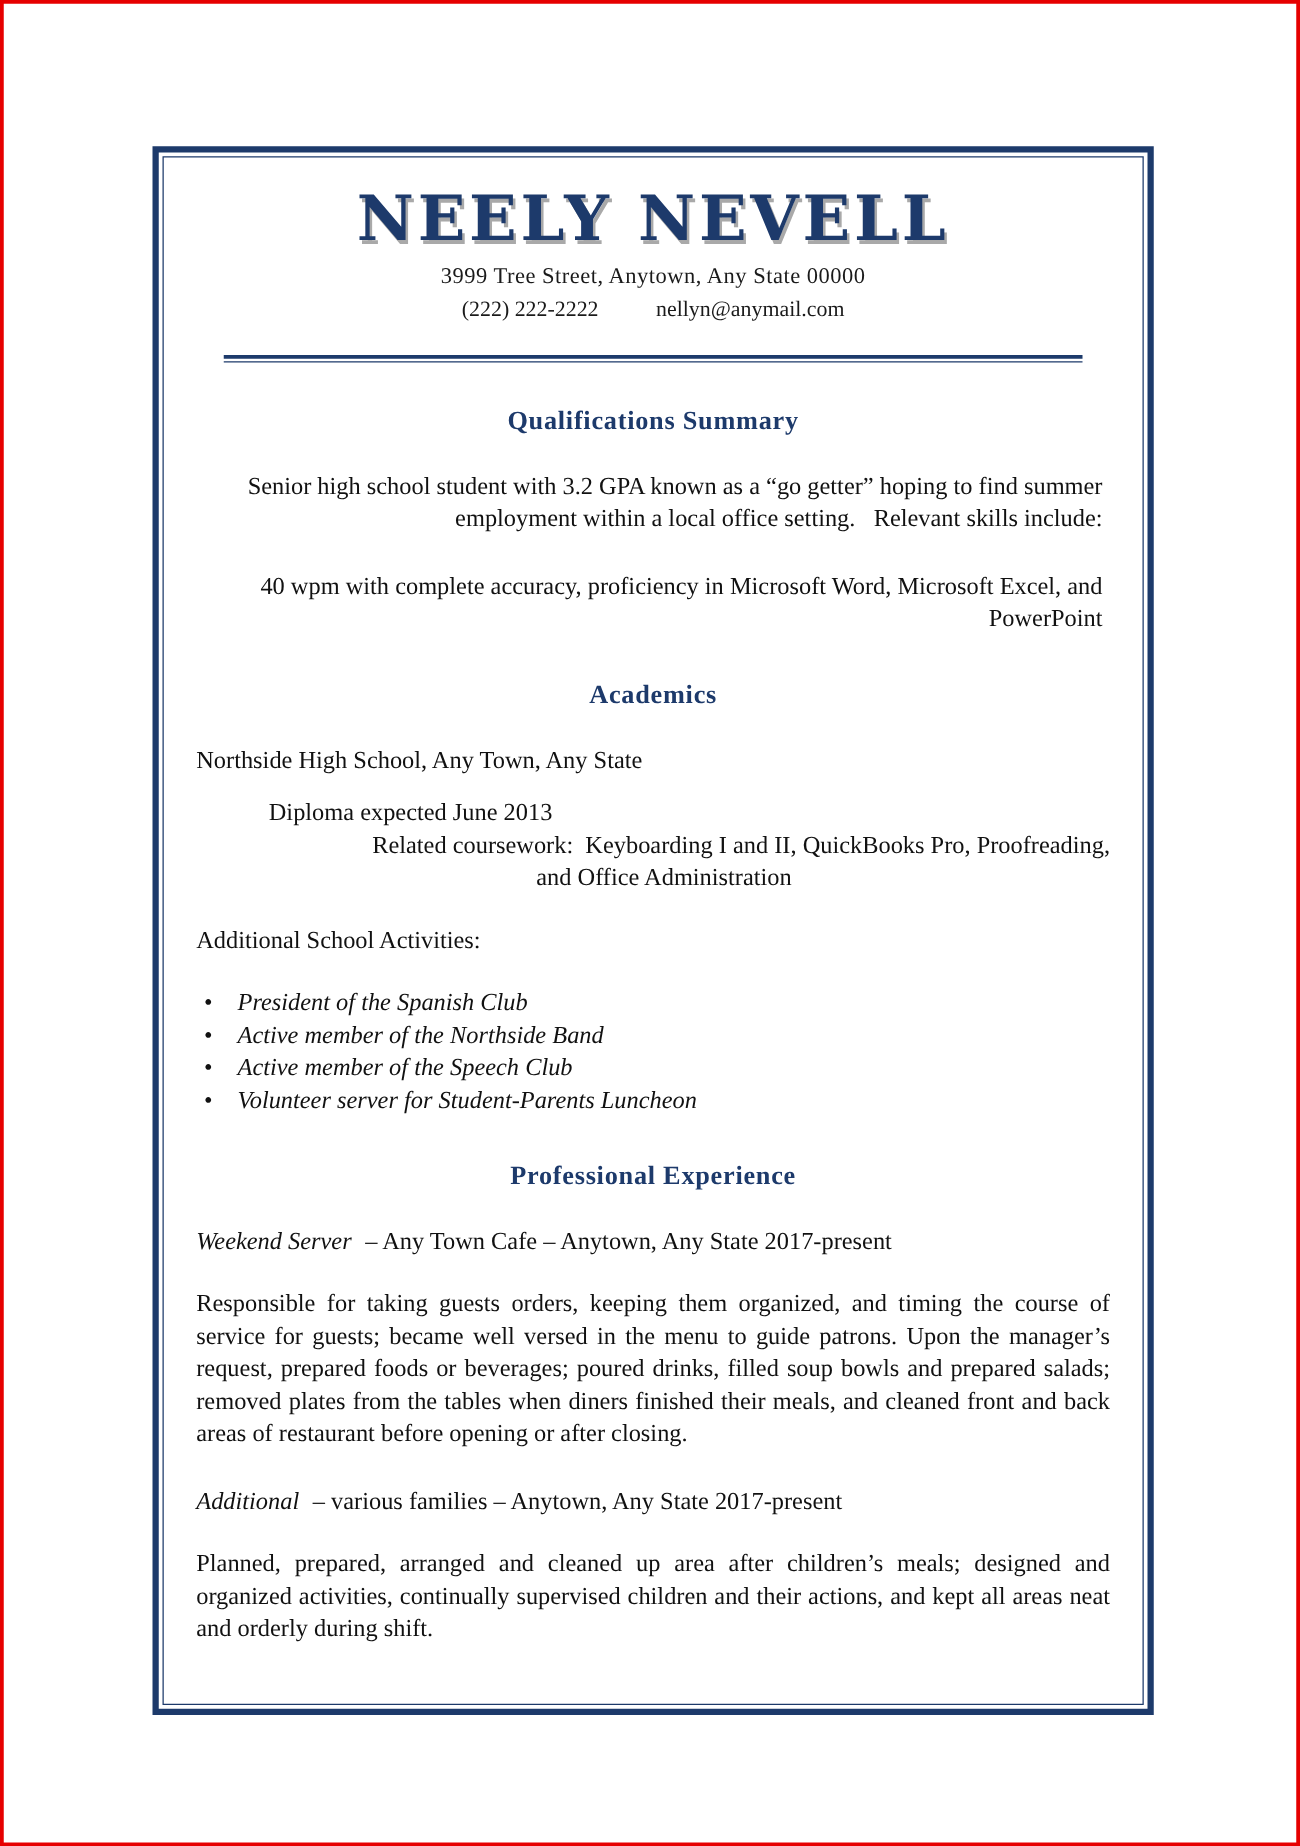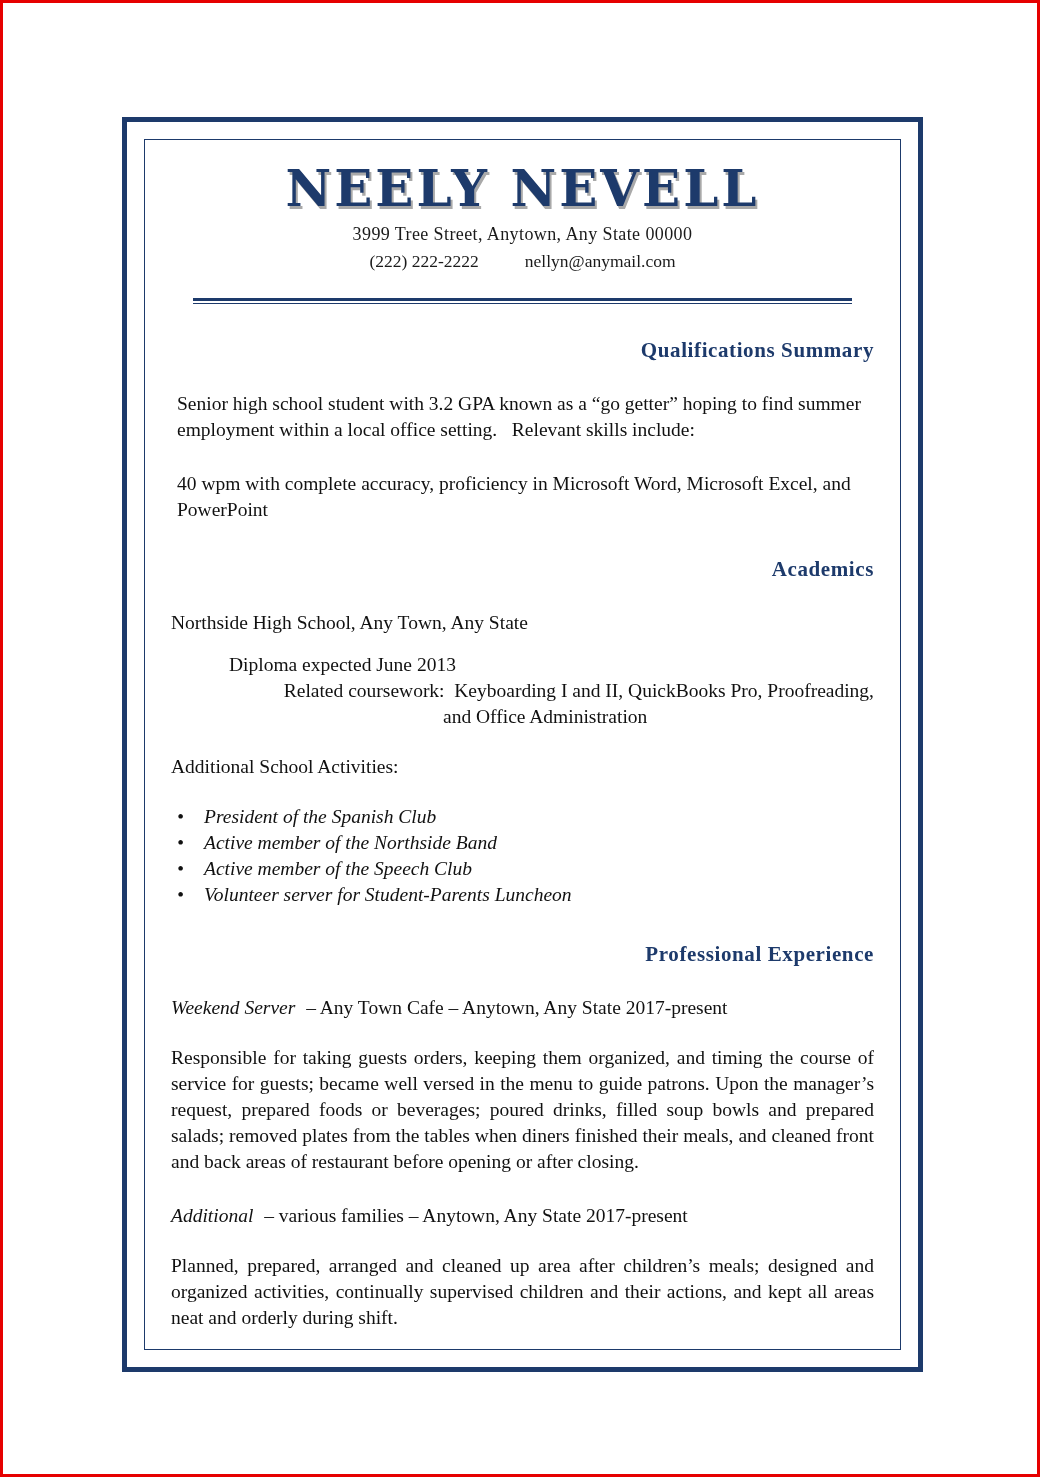--- a/index.html
+++ b/index.html
@@ -15,21 +15,21 @@
     overflow: hidden;
   }
 
   .frame {
     position: absolute;
     left: 119px;
     top: 114px;
     width: 801px;
     height: 1255px;
     border: 5px solid #1d3a6b;
-    padding: 17px;
+    padding: 3px;
   }
   .frame-inner {
     width: 100%;
     height: 100%;
     border: 1px solid #1d3a6b;
     padding: 18px 26px 20px 26px;
   }
 
   .resume-header { text-align: center; }
   h1.name {
@@ -59,32 +59,32 @@
 
   .divider {
     margin: 26px 22px 0 22px;
     border-top: 3px solid #1d3a6b;
     border-bottom: 1px solid #1d3a6b;
     height: 6px;
   }
 
   h2.section-heading {
     margin-top: 34px;
-    text-align: right;
+    text-align: center;
     font-size: 21px;
     font-weight: 700;
     letter-spacing: 0.6px;
     color: #1d3a6b;
   }
 
   p { font-size: 19.5px; line-height: 26px; }
 
   .center-para {
     margin: 28px 6px 0 6px;
-    text-align: left;
+    text-align: right;
   }
   .left-para { margin-top: 28px; text-align: left; }
 
   .indent-1 { margin-top: 15px; padding-left: 58px; }
   .indent-1.tight { margin-top: 0; text-align: right; }
   .indent-2 { margin-top: 0; padding-left: 272px; }
   .diploma { margin-top: 16px; }
 
   .activities-heading { margin-top: 24px; }
 

